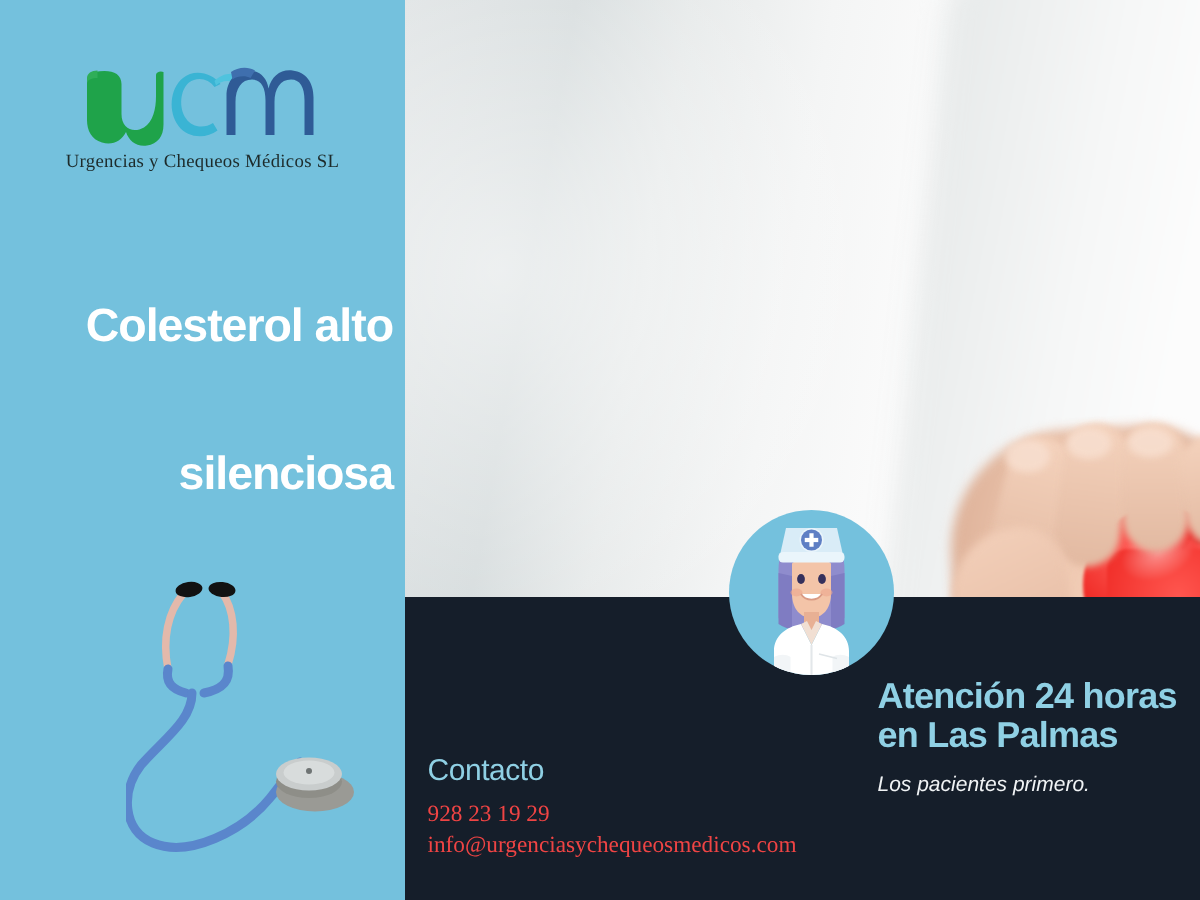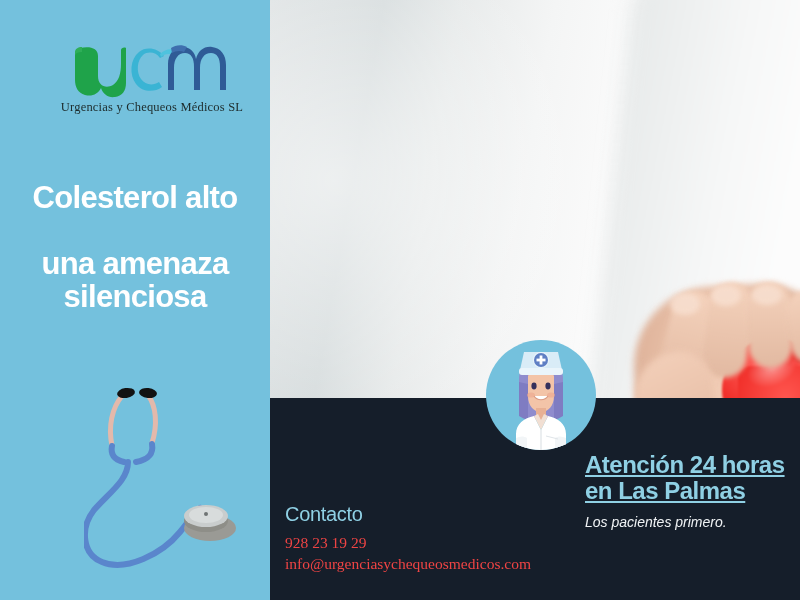--- a/index.html
+++ b/index.html
@@ -88,32 +88,32 @@
     transform:rotate(-10deg);
   }
 
   
   .left-panel{
     position:absolute;left:0;top:0;width:270px;height:600px;
     background:#74c1dd;
   }
 
   
-  .logo-wrap{position:absolute;left:17px;top:42px;width:270px;text-align:center;}
+  .logo-wrap{position:absolute;left:0;top:42px;width:270px;text-align:center;}
   .logo-mark{display:block;margin:0 auto;}
   .logo-sub{
     display:block;margin-top:2px;
     font-family:"Liberation Serif", serif;
     font-size:12.5px;color:#1d2b2b;letter-spacing:.2px;
   }
 
   
   .headline{
-    position:absolute;left:0;top:181px;width:270px;
-    text-align:center;
+    position:absolute;left:0;top:200px;width:270px;
+    text-align:right;
     color:#ffffff;
     font-size:31px;line-height:1.07;
     font-weight:bold;letter-spacing:-.7px;
     padding:0 8px;box-sizing:border-box;
   }
 
   
   .steth-art{position:absolute;left:84px;top:368px;}
 
   
@@ -138,21 +138,21 @@
   .contact-line{
     font-family:"Liberation Serif", serif;
     font-size:15.5px;color:#ef4444;line-height:1.35;
   }
 
   
   .right-block{
     position:absolute;left:585px;top:452px;width:200px;
   }
   .right-title{
-    font-size:24px;font-weight:bold;color:#8fd0e4;line-height:1.1;letter-spacing:-.5px;margin:0;text-decoration:underline;
+    font-size:24px;font-weight:bold;color:#8fd0e4;line-height:1.1;letter-spacing:-.5px;margin:0;
   }
   .right-tag{
     margin-top:9px;
     font-family:Liberation Sans, sans-serif;
     font-style:italic;font-size:14px;color:#f0f3f5;
   }
 </style>
 </head>
 <body>
 
@@ -192,21 +192,21 @@
 
         <path d="M96 48 L96 22 C96 12 102 5 111 5 C118 5 123 10 124 17 C126 9 132 4 140 5 C149 6 154 13 154 23 L154 48 L148 48 L148 25 C148 16 145 11 139 11 C132 11 128 17 128 26 L128 48 L122 48 L122 25 C122 16 119 11 113 11 C106 11 102 17 102 26 L102 48 Z" fill="#2f5b96"></path>
         <path d="M99 6 C103 3 110 2 115 5 L112 10 C108 8 103 9 100 11 Z" fill="#3f6fae"></path>
       </svg>
       <span class="logo-sub">Urgencias y Chequeos Médicos SL</span>
     </div>
 
     <div class="headline">
       <span>Colesterol alto</span><br>
       <br>
-      <span>una amenaza</span><br>
+      <br>
       <span>silenciosa</span>
     </div>
 
     <svg class="steth-art" width="190" height="210" viewBox="0 0 190 210">
 
       <path d="M28 78 C24 58 28 40 38 28" stroke="#e3b9ab" stroke-width="5" fill="none" stroke-linecap="round"></path>
       <path d="M68 75 C74 56 72 38 64 27" stroke="#e3b9ab" stroke-width="5" fill="none" stroke-linecap="round"></path>
 
       <ellipse cx="42" cy="25" rx="9" ry="5" fill="#121212" transform="rotate(-8 42 25)"></ellipse>
       <ellipse cx="64" cy="25" rx="9" ry="5" fill="#121212" transform="rotate(6 64 25)"></ellipse>

